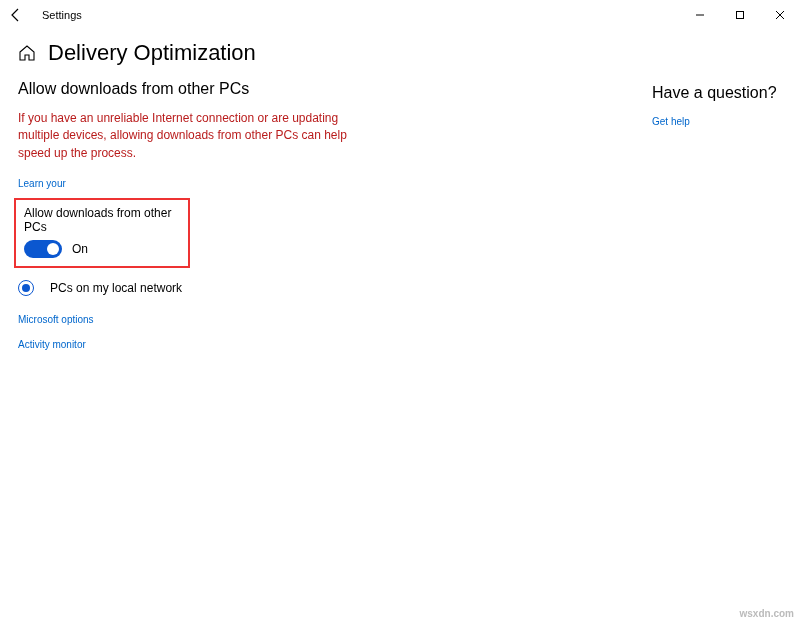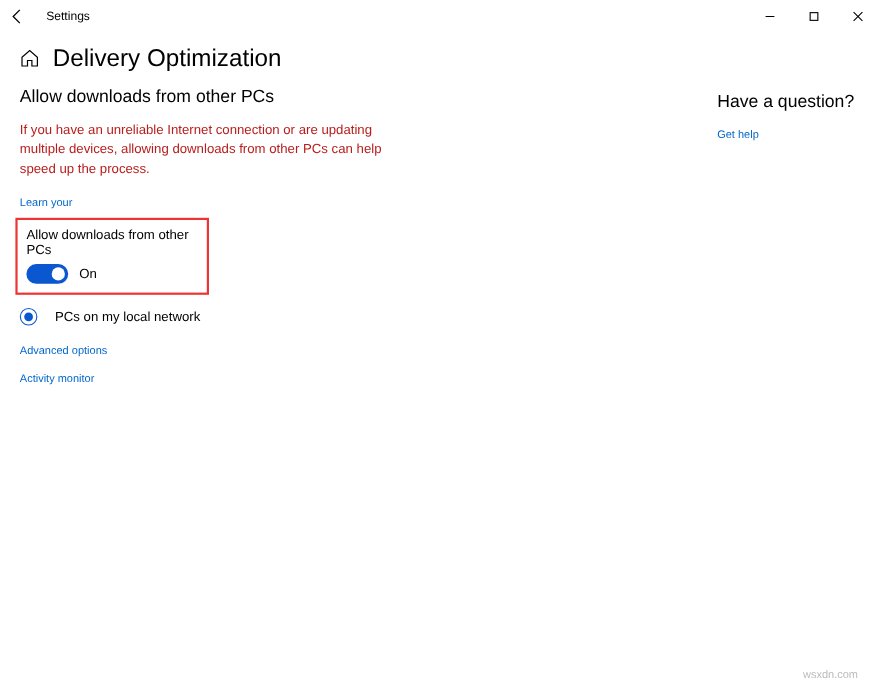--- a/index.html
+++ b/index.html
@@ -66,22 +66,22 @@
     flex-shrink:0;
   }
   .radio.selected { border-color:#0b57d0; }
   .radio.selected::after {
     content:""; width:8px; height:8px; border-radius:50%; background:#0b57d0;
   }
   .link-block { margin-top: 18px; }
   .link-block .link { display:block; margin-bottom: 14px; }
   .side-h { font-size: 16px; color:#000; margin-bottom: 12px; }
   .watermark {
-    position:absolute; bottom:4px; right:20px;
-    font-size:10px; color:#bbb;
+    position:absolute; bottom:4px; right:6px;
+    font-size:10px; color:#bbb;font-weight:bold;
   }
 </style>
 </head>
 <body>
 
 <div class="titlebar">
   <div class="titlebar-left">
     <div class="back-btn">
       <svg viewBox="0 0 16 16">
           <path d="M10 2 L4 8 L10 14" stroke="#000" stroke-width="1.2" fill="none"></path>
@@ -134,21 +134,21 @@
       </div>
     </div>
 
     <div class="radio-row">
       <div class="radio selected"></div>
       <span>PCs on my local network</span>
     </div>
 
 
     <div class="link-block">
-      <span class="link">Advanced options</span>
+      <span class="link">Microsoft options</span>
       <span class="link">Activity monitor</span>
     </div>
   </div>
 
   <div class="side-col">
     <div class="side-h">Have a question?</div>
     <span class="link">Get help</span>
   </div>
 </div>
 

